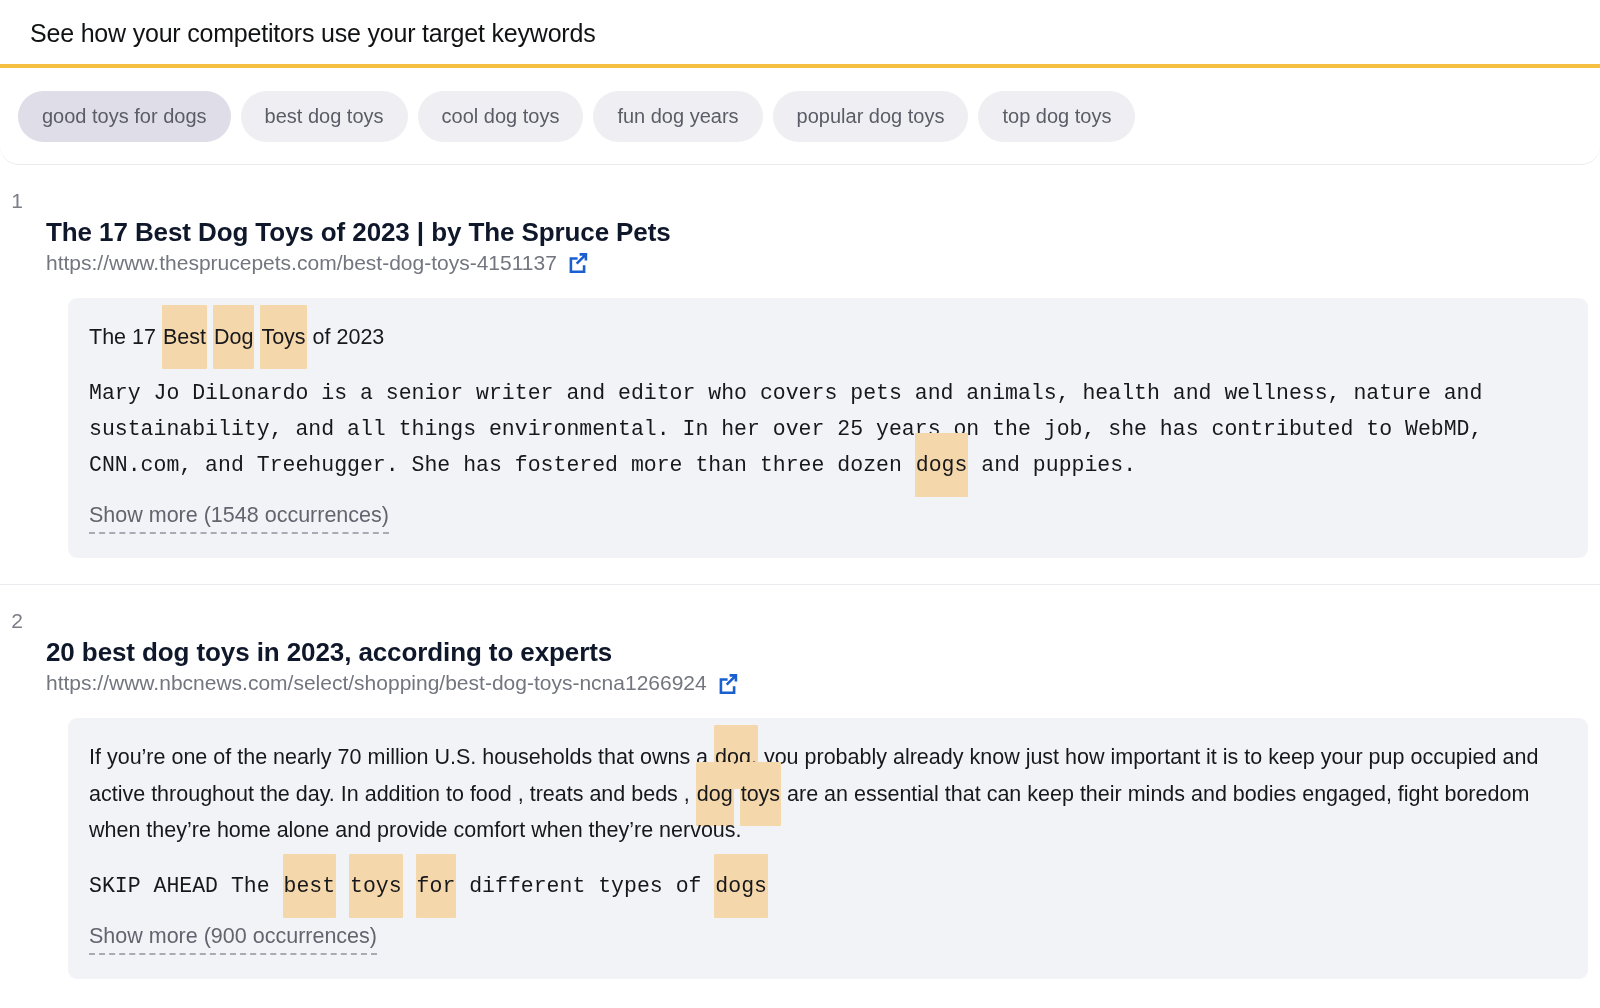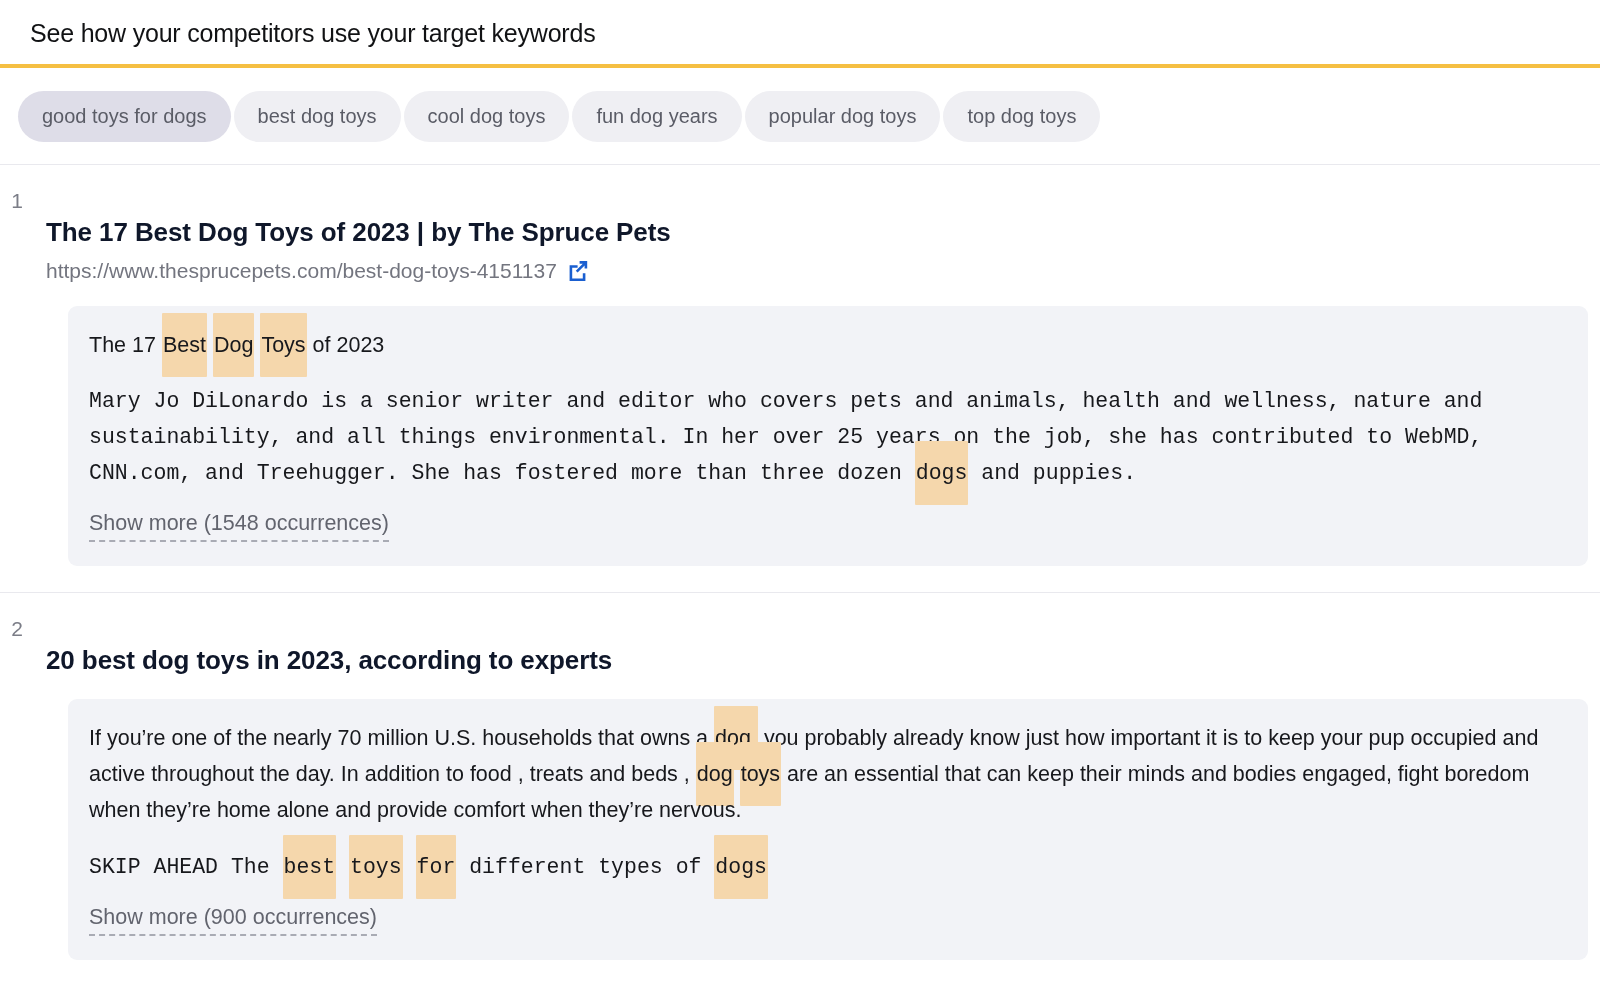--- a/index.html
+++ b/index.html
@@ -29,23 +29,24 @@
   .accent-bar {
     height: 4px;
     width: 100%;
     background: #F5BF42;
   }
 
   
   .pill-row {
     display: flex;
     align-items: center;
-    gap: 3px;
+    gap: 10px;
     padding: 23px 0 22px 18px;
     border-bottom: 1px solid #E9E9EE;
+    border-radius: 19px;
   }
   .pill {
     border-radius: 999px;
     background: #EFEFF3;
     color: #5A5C66;
     font-size: 20px;
     line-height: 1;
     padding: 15px 24px 16px 24px;
     white-space: nowrap;
     cursor: pointer;
@@ -86,21 +87,21 @@
     color: #0f172a;
     line-height: 1.22;
     letter-spacing: -0.1px;
     cursor: pointer;
     margin-top: 30px;
   }
   .result-url-line {
     display: flex;
     align-items: center;
     gap: 10px;
-    margin-top: 8px;
+    margin-top: 0;
     text-align: center;
   }
   .result-url {
     font-size: 21px;
     color: #73757F;
     line-height: 1.3;
     cursor: pointer;
   }
   .ext-icon {
     display: inline-block;
@@ -174,17 +175,26 @@
           </div>
         </div>
       </div>
       <div class="snippet"><p class="snip-p"><span>The 17 </span><span class="hl">Best</span><span> </span><span class="hl">Dog</span><span> </span><span class="hl">Toys</span><span> of 2023</span></p><p class="snip-p"><span>Mary Jo DiLonardo is a senior writer and editor who covers pets and animals, health and wellness, nature and sustainability, and all things environmental. In her over 25 years on the job, she has contributed to WebMD, CNN.com, and Treehugger. She has fostered more than three dozen </span><span class="hl">dogs</span><span> and puppies.</span></p><span class="show-more">Show more (1548 occurrences)</span></div>
     </div>
     <div class="result">
       <div class="result-head">
         <div class="rank">2</div>
         <div class="head-text">
           <div class="result-title">20 best dog toys in 2023, according to experts</div>
+          <div class="result-url-line">
+            <span class="result-url">https://www.nbcnews.com/select/shopping/best-dog-toys-ncna1266924</span>
+            <span class="ext-icon">
+              <svg viewBox="0 0 22 22" width="22" height="22" aria-hidden="true">
+                <path d="M2.6 6.2 h8.0 v2.6 h-5.4 v10.6 h10.6 v-5.2 h2.6 v7.8 H2.6 Z" fill="#1A5FD0"></path>
+                <path d="M12.6 2.0 h7.6 v7.6 h-2.6 V6.5 l-7.0 7.0 -1.85 -1.85 7.0 -7.0 h-3.15 Z" fill="#1A5FD0"></path>
+              </svg>
+            </span>
+          </div>
         </div>
       </div>
       <div class="snippet"><p class="snip-p"><span>If you’re one of the nearly 70 million U.S. households that owns a </span><span class="hl">dog,</span><span> you probably already know just how important it is to keep your pup occupied and active throughout the day. In addition to food , treats and beds , </span><span class="hl">dog</span><span> </span><span class="hl">toys</span><span> are an essential that can keep their minds and bodies engaged, fight boredom when they’re home alone and provide comfort when they’re nervous.</span></p><p class="snip-p"><span>SKIP AHEAD The </span><span class="hl">best</span><span> </span><span class="hl">toys</span><span> </span><span class="hl">for</span><span> different types of </span><span class="hl">dogs</span></p><span class="show-more">Show more (900 occurrences)</span></div>
     </div>
   </div>
 
 </body></html>

